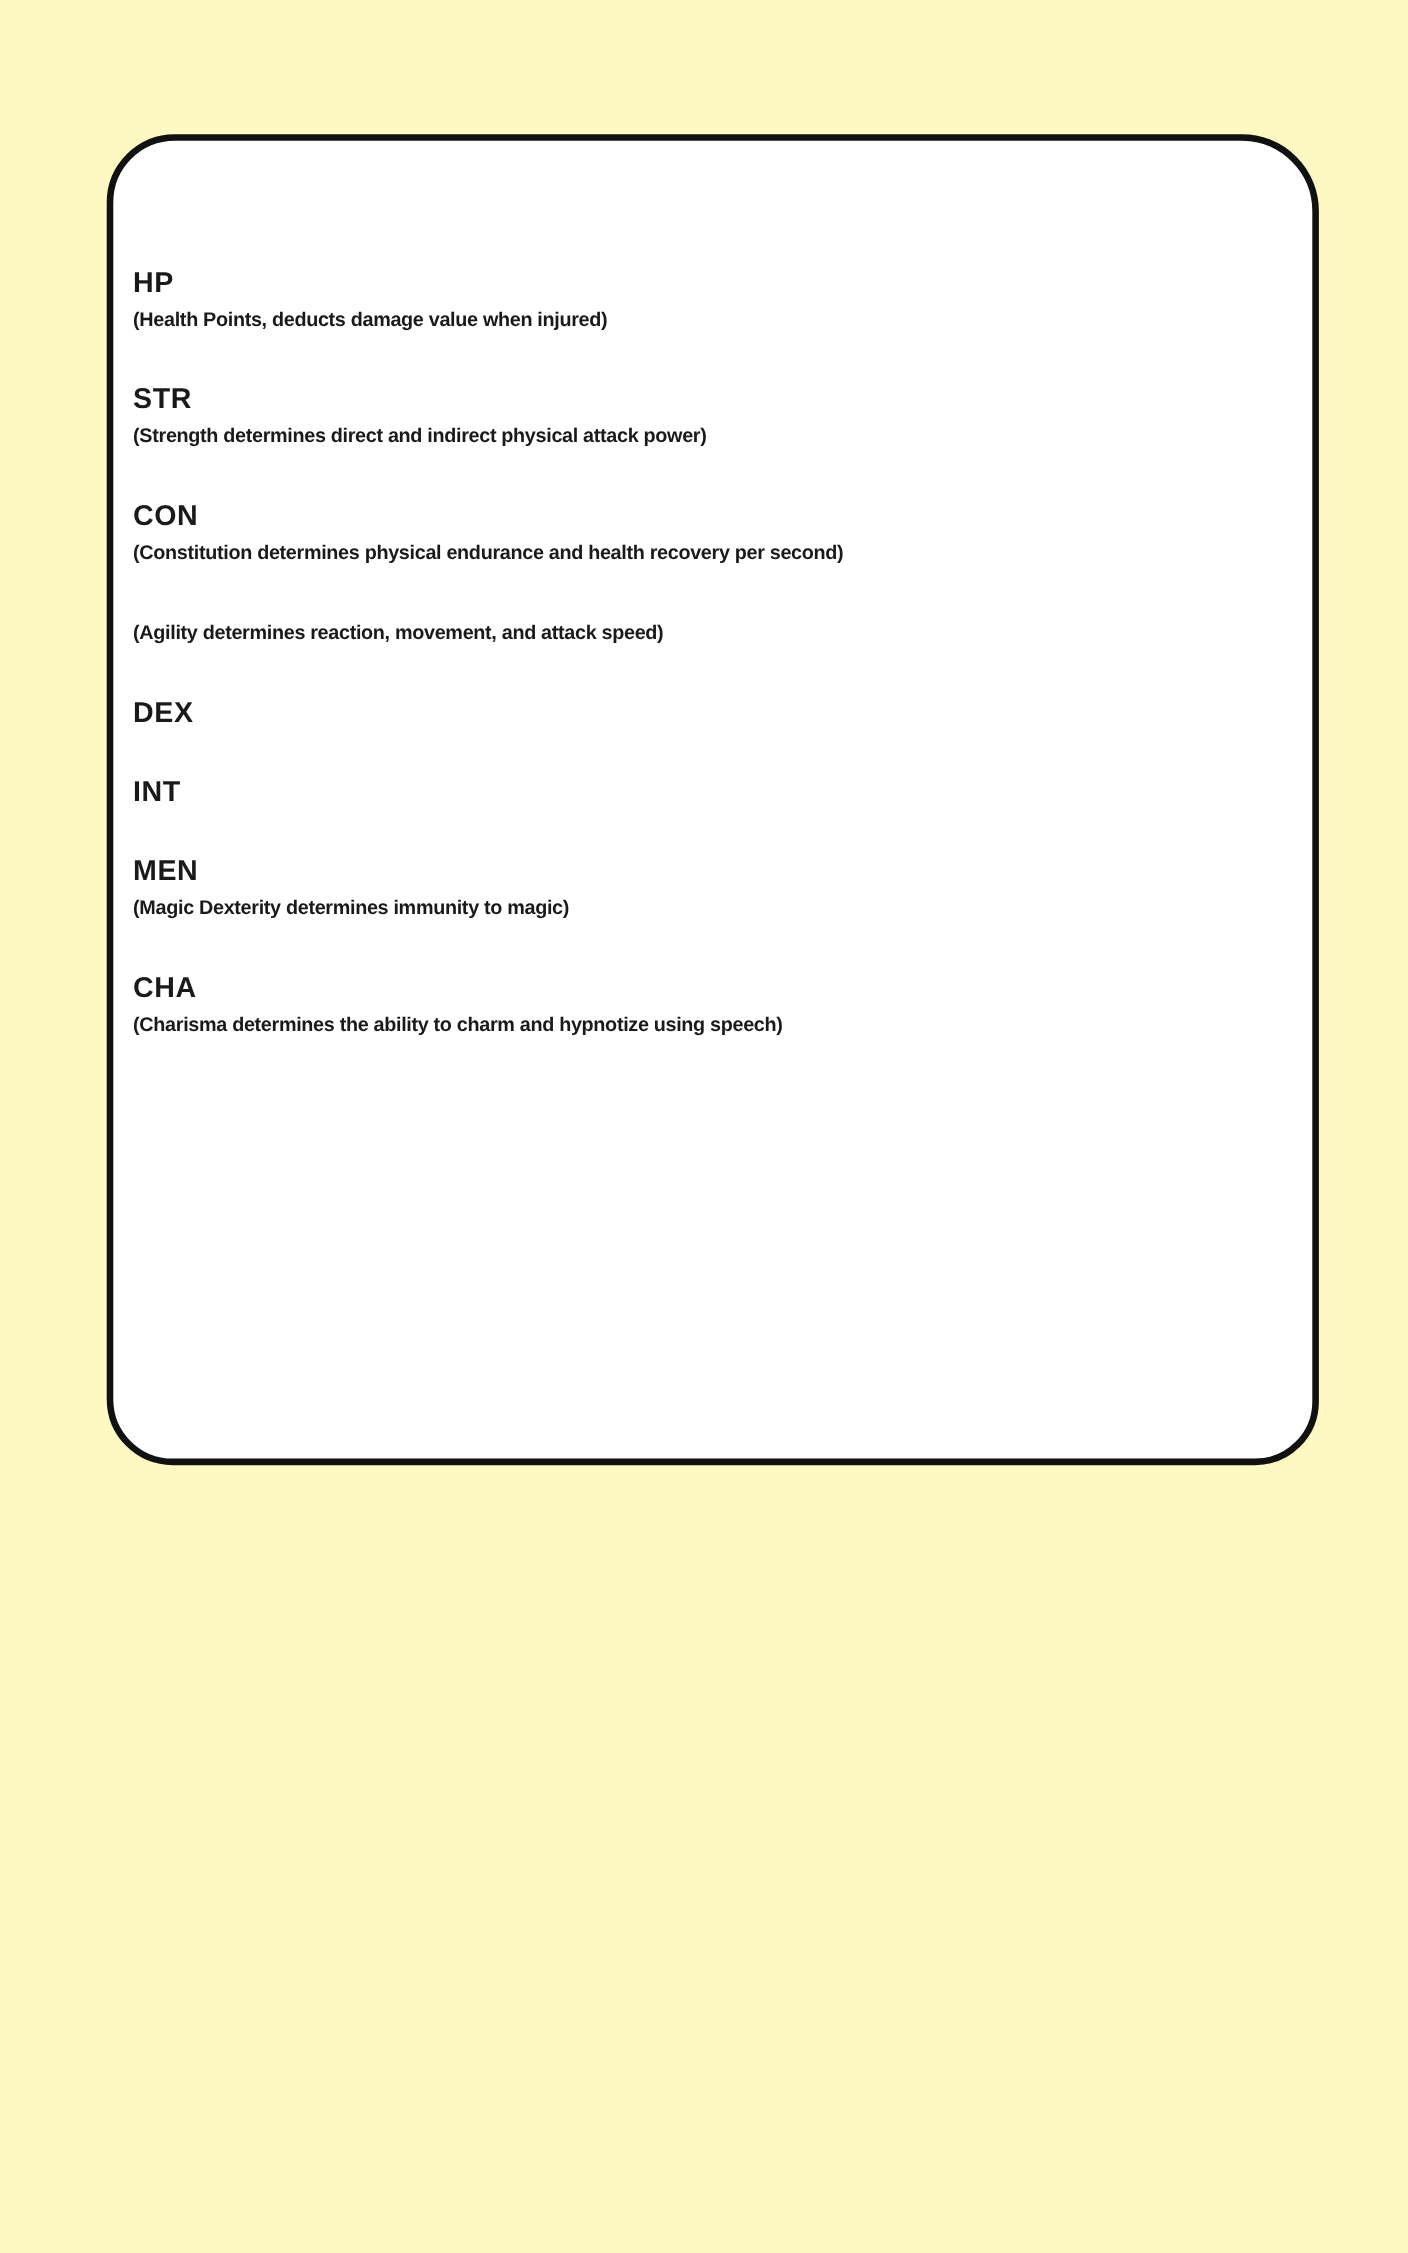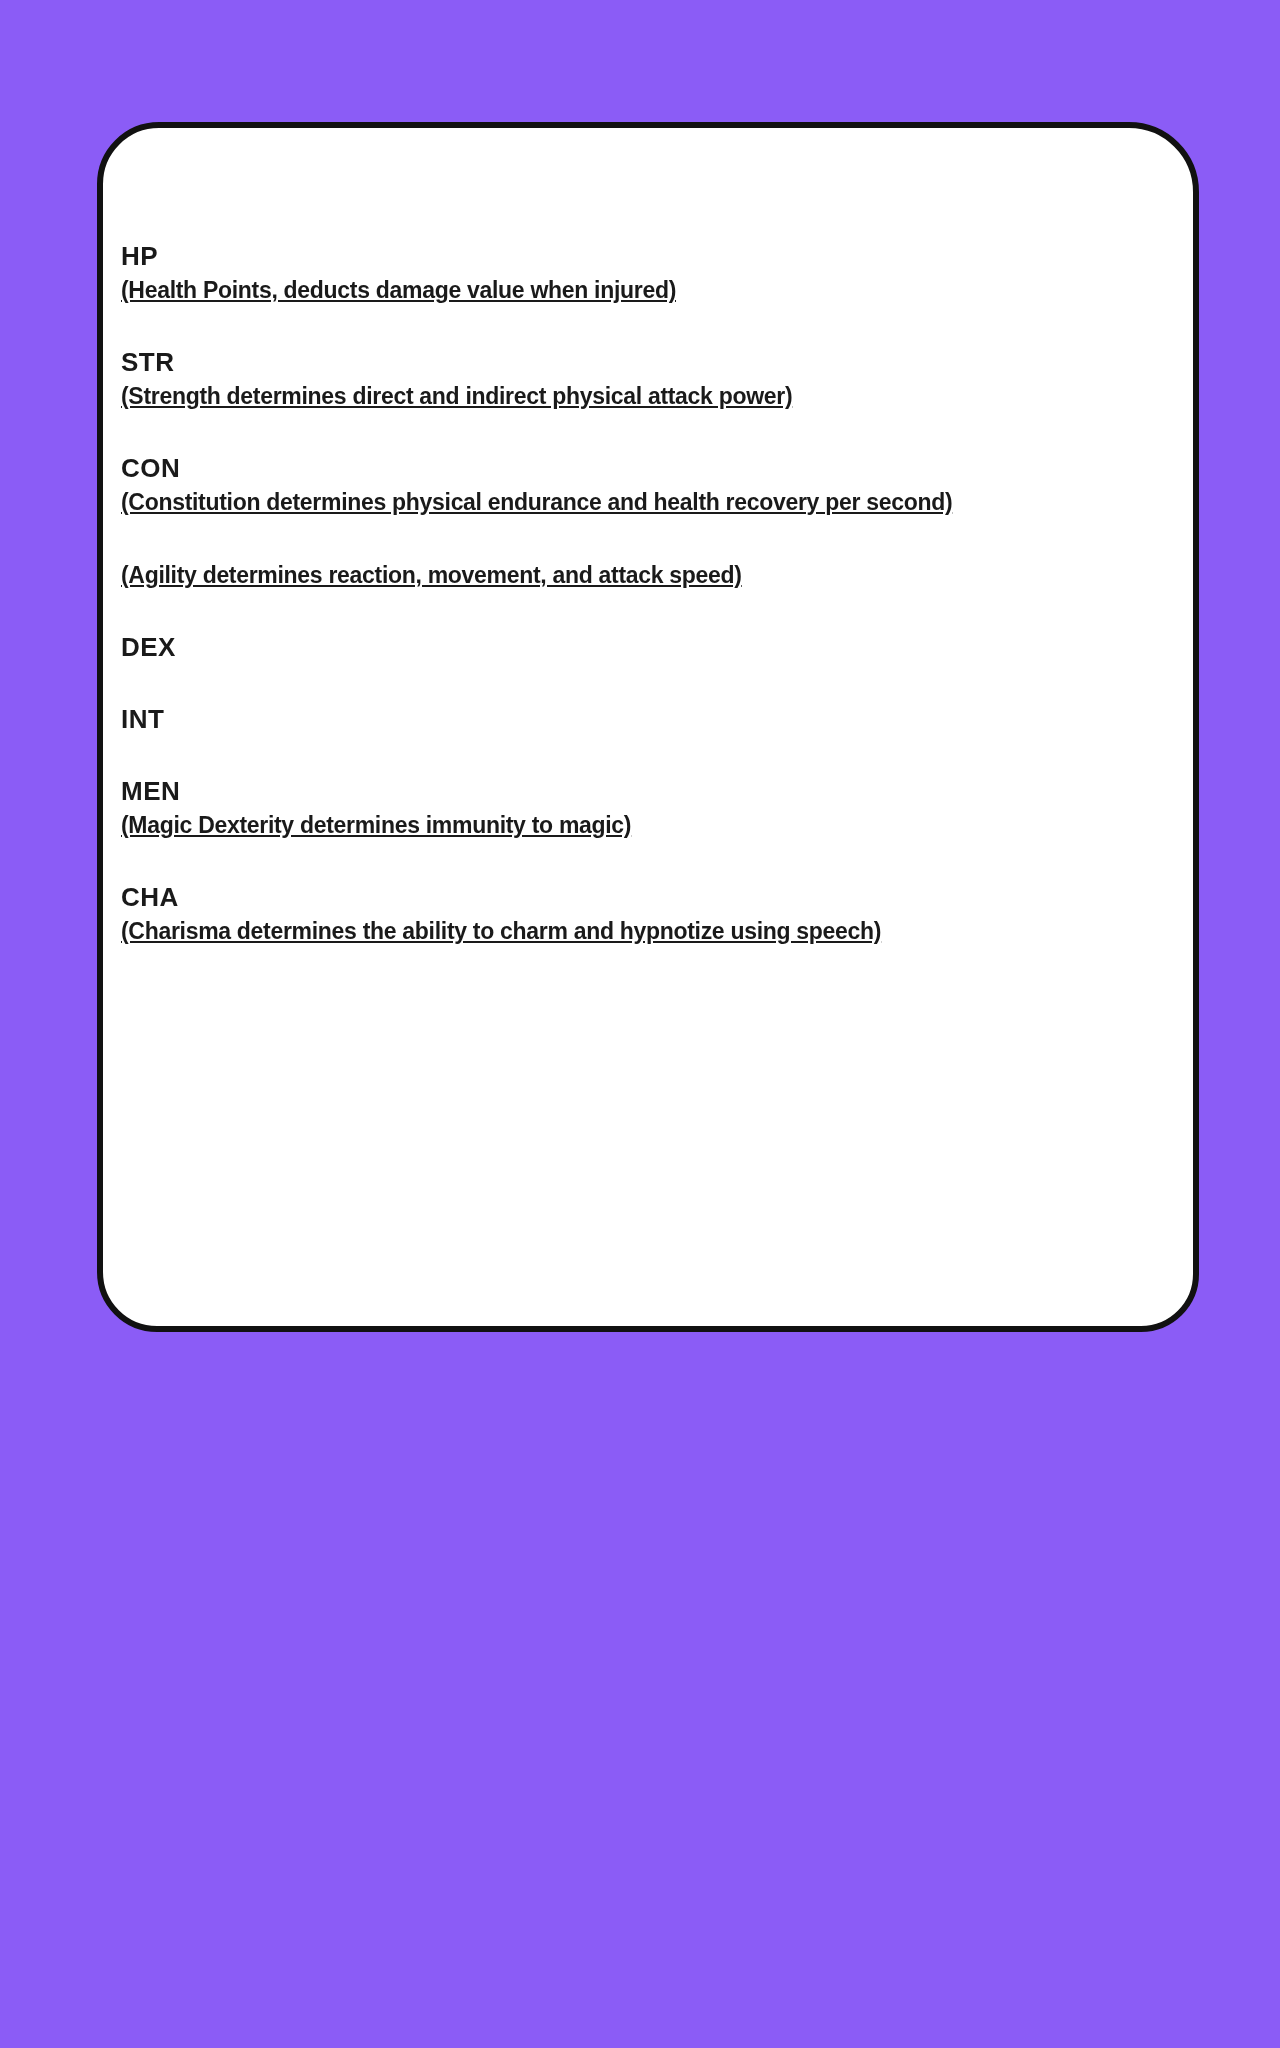--- a/index.html
+++ b/index.html
@@ -1,21 +1,21 @@
 <!DOCTYPE html>
 <html><head>
 <meta charset="utf-8">
 <style>
   * { margin: 0; padding: 0; box-sizing: border-box; }
   html, body { background: #ffffff; }
   .page {
     position: relative;
     width: 1280px;
     height: 2048px;
-    background: #8b5cf6;
+    background: #fef9c3;
     font-family: "Liberation Sans", sans-serif;
     color: #1a1a1a;
     overflow: hidden;
   }
   .stat-panel {
     position: absolute;
     left: 97px;
     top: 122px;
     width: 1102px;
     height: 1210px;
@@ -27,26 +27,25 @@
   .stat-block {
     margin-bottom: 39px;
   }
   .stat-abbr {
     font-size: 26px;
     font-weight: 700;
     line-height: 33px;
     letter-spacing: 0.5px;
   }
   .stat-desc {
-    font-size: 23px;
+    font-size: 18px;
     font-weight: 700;
     line-height: 34px;
     letter-spacing: -0.3px;
     white-space: nowrap;
-    text-decoration: underline;
   }
   .footnote {
     position: absolute;
     left: 96px;
     top: 1402px;
     width: 1100px;
   }
   .footnote-line {
     font-size: 24px;
     font-weight: 700;

